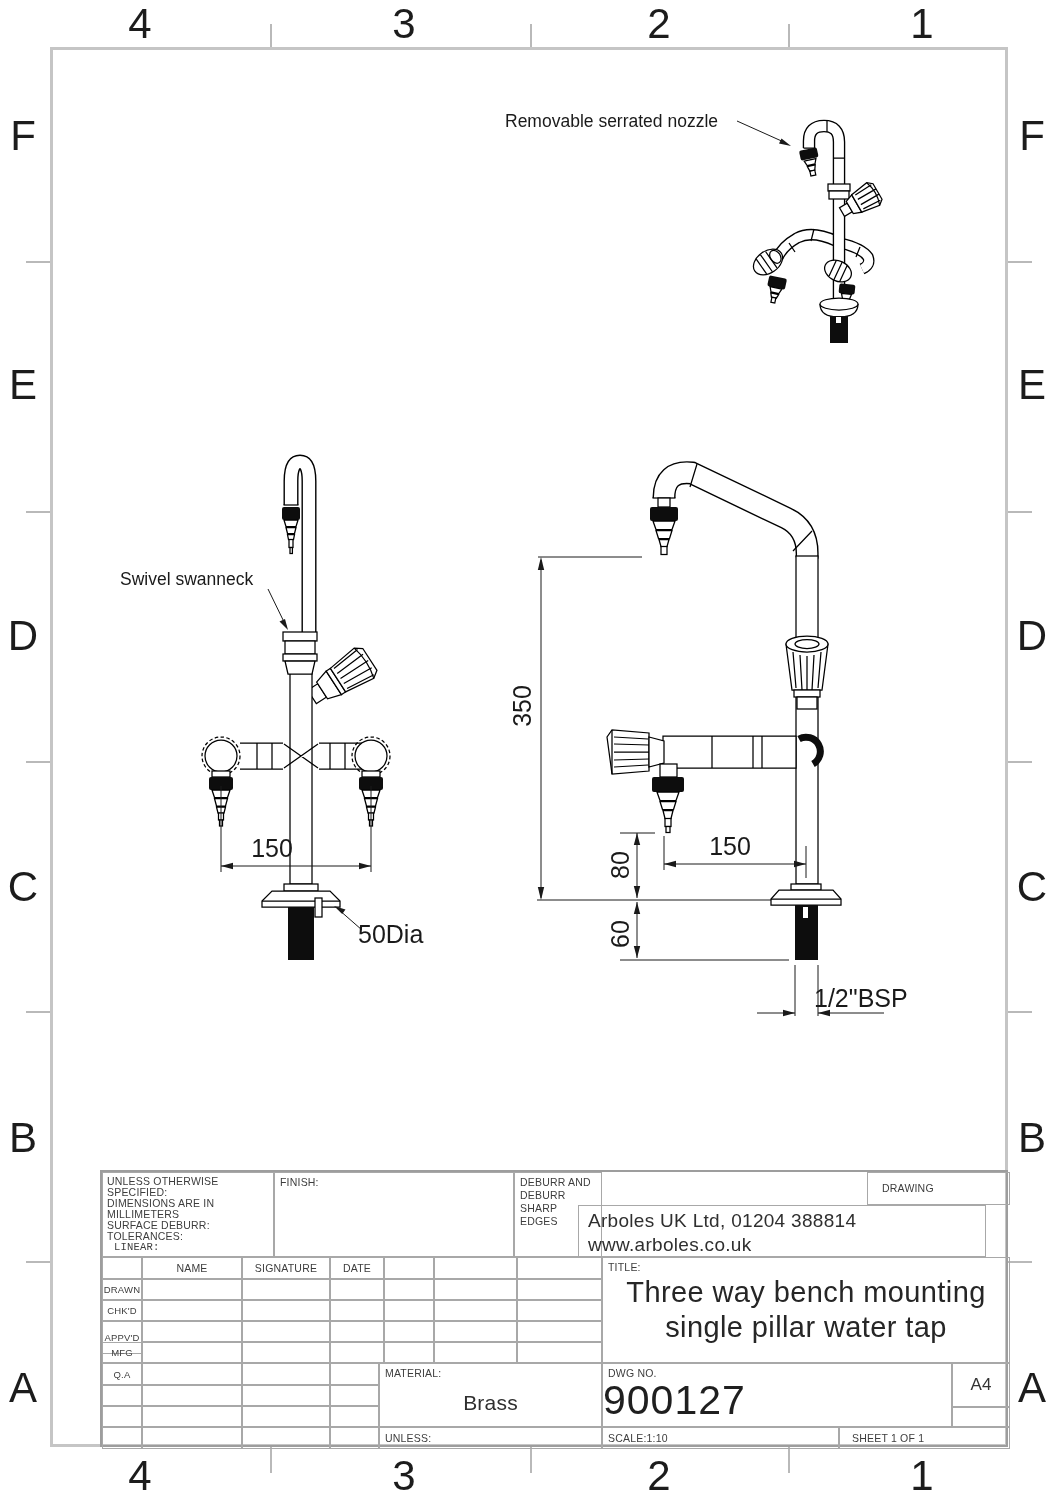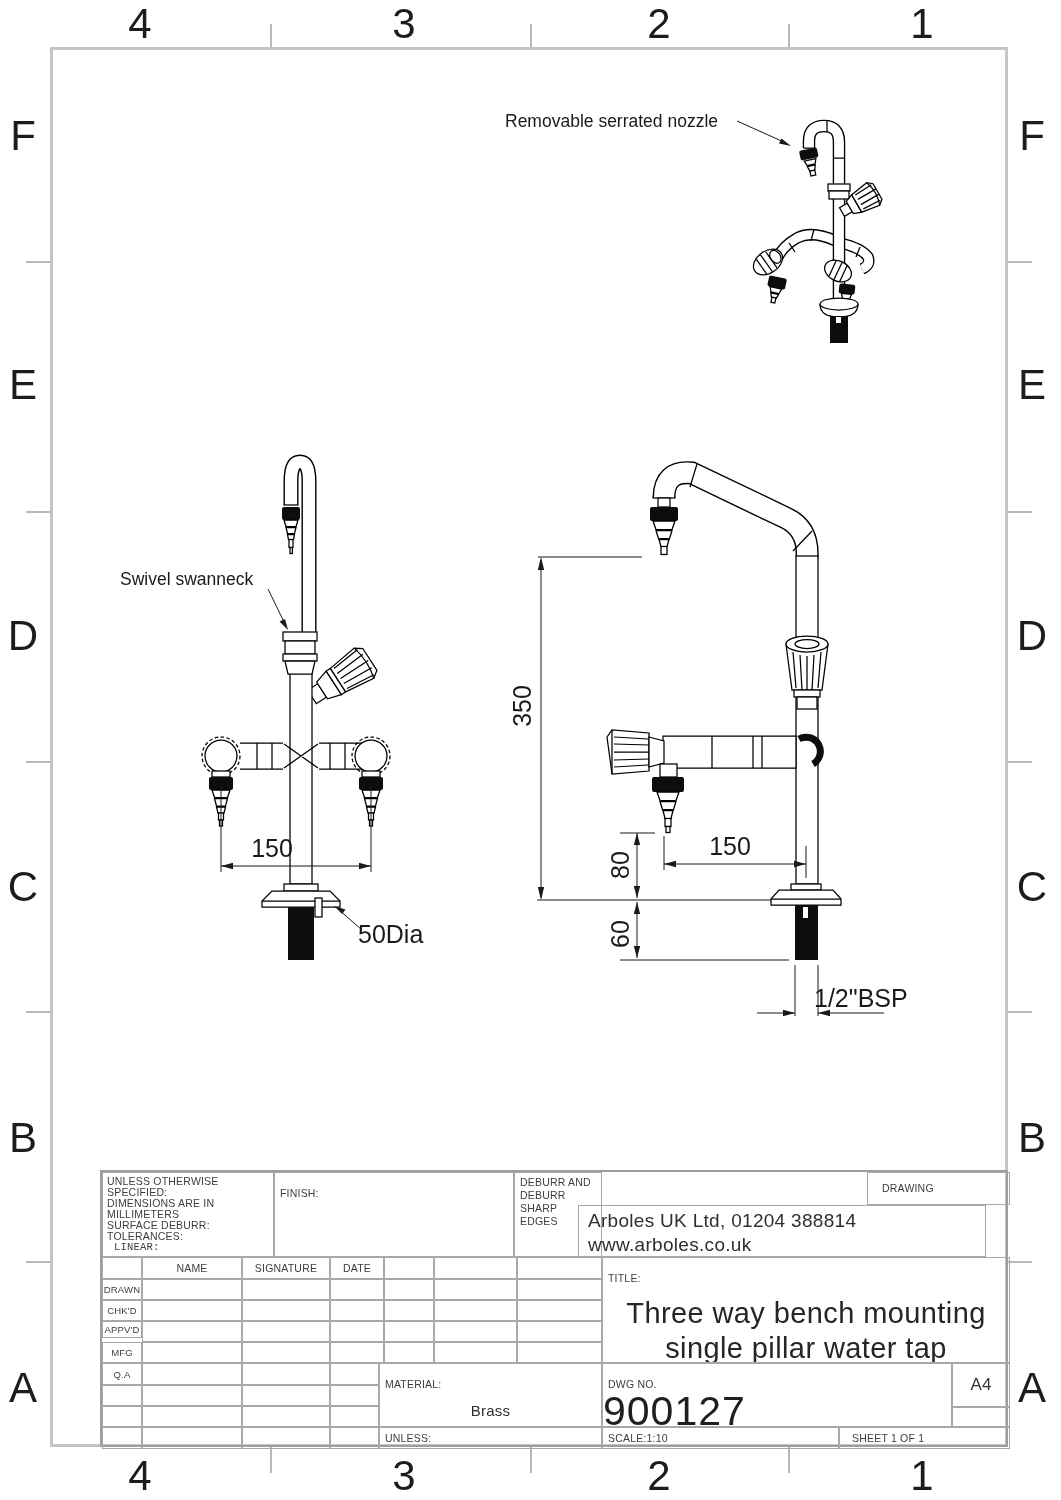--- a/index.html
+++ b/index.html
@@ -22,28 +22,28 @@
   .arr{fill:#1a1a1a;stroke:none;}
   .to{stroke:#000;fill:none;stroke-linecap:butt;stroke-linejoin:round;}
   .ti{stroke:#fff;fill:none;stroke-linecap:butt;stroke-linejoin:round;}
   text.ann{font-family:"Liberation Sans",sans-serif;font-size:17.5px;fill:#1a1a1a;}
   text.dim{font-family:"Liberation Sans",sans-serif;font-size:25px;fill:#1a1a1a;}
   
   .tb{position:absolute;left:100px;top:1170px;width:908px;height:277px;
       border:2px solid #9d9d9d;box-sizing:border-box;color:#3d3d3d;}
   .cell{position:absolute;border:1px solid #a8a8a8;box-sizing:border-box;
         font-size:10.5px;letter-spacing:.2px;overflow:hidden;}
-  .cell .lab{display:block;padding:3px 0 0 5px;font-size:10.5px;margin-top:11px;}
+  .cell .lab{display:block;padding:3px 0 0 5px;font-size:10.5px;}
   .tol-lines span{display:block;line-height:11px;}
   .tol-lines span.ind{padding-left:7px;font-family:Liberation Mono, monospace;}
   .ctr{display:flex;align-items:center;justify-content:center;}
   .company{font-size:19px;line-height:24px;color:#2f2f2f;padding:3px 0 0 9px;letter-spacing:.3px;}
   .titlebig{font-size:29px;color:#262626;text-align:center;line-height:35px;letter-spacing:.4px;}
   .dwgnum{font-size:41px;color:#1f1f1f;text-align:left;letter-spacing:1px;}
-  .brass{font-size:15px;color:#2f2f2f;text-align:center;}
+  .brass{font-size:21px;color:#2f2f2f;text-align:center;}
   .a4{font-size:17px;color:#333;}
 </style>
 </head>
 <body>
 
 <div class="sheet">
 
   <div class="zl" style="left:105px;top:0px;">4</div>
   <div class="zl" style="left:369px;top:0px;">3</div>
   <div class="zl" style="left:624px;top:0px;">2</div>
@@ -330,21 +330,21 @@
     <div class="cell" style="left:415px;top:107px;width:85px;height:21px;"></div>
 
     <div class="cell ctr" style="left:0;top:128px;width:40px;height:21px;font-size:9.5px;">CHK'D</div>
     <div class="cell" style="left:40px;top:128px;width:100px;height:21px;"></div>
     <div class="cell" style="left:140px;top:128px;width:88px;height:21px;"></div>
     <div class="cell" style="left:228px;top:128px;width:54px;height:21px;"></div>
     <div class="cell" style="left:282px;top:128px;width:50px;height:21px;"></div>
     <div class="cell" style="left:332px;top:128px;width:83px;height:21px;"></div>
     <div class="cell" style="left:415px;top:128px;width:85px;height:21px;"></div>
 
-    <div class="cell ctr" style="left:0;top:149px;width:40px;height:17px;font-size:9.5px;">APPV'D</div>
+    <div class="cell ctr" style="left:0;top:149px;width:40px;height:33px;font-size:9.5px;">APPV'D</div>
     <div class="cell" style="left:40px;top:149px;width:100px;height:21px;"></div>
     <div class="cell" style="left:140px;top:149px;width:88px;height:21px;"></div>
     <div class="cell" style="left:228px;top:149px;width:54px;height:21px;"></div>
     <div class="cell" style="left:282px;top:149px;width:50px;height:21px;"></div>
     <div class="cell" style="left:332px;top:149px;width:83px;height:21px;"></div>
     <div class="cell" style="left:415px;top:149px;width:85px;height:21px;"></div>
 
     <div class="cell ctr" style="left:0;top:170px;width:40px;height:21px;font-size:9.5px;">MFG</div>
     <div class="cell" style="left:40px;top:170px;width:100px;height:21px;"></div>
     <div class="cell" style="left:140px;top:170px;width:88px;height:21px;"></div>
@@ -366,21 +366,21 @@
     <div class="cell" style="left:40px;top:234px;width:100px;height:21px;"></div>
     <div class="cell" style="left:140px;top:234px;width:88px;height:21px;"></div>
     <div class="cell" style="left:228px;top:234px;width:49px;height:21px;"></div>
     <div class="cell" style="left:0;top:255px;width:40px;height:22px;"></div>
     <div class="cell" style="left:40px;top:255px;width:100px;height:22px;"></div>
     <div class="cell" style="left:140px;top:255px;width:88px;height:22px;"></div>
     <div class="cell" style="left:228px;top:255px;width:49px;height:22px;"></div>
 
     <div class="cell" style="left:500px;top:85px;width:408px;height:106px;">
       <span class="lab">TITLE:</span>
-      <div class="titlebig" style="margin-top:12px;">
+      <div class="titlebig" style="margin-top:2px;">
         <div>Three way bench mounting</div>
         <div>single pillar water tap</div>
       </div>
     </div>
 
     <div class="cell" style="left:277px;top:191px;width:223px;height:64px;">
       <span class="lab">MATERIAL:</span>
       <div class="brass" style="margin-top:12px;">Brass</div>
     </div>
 

